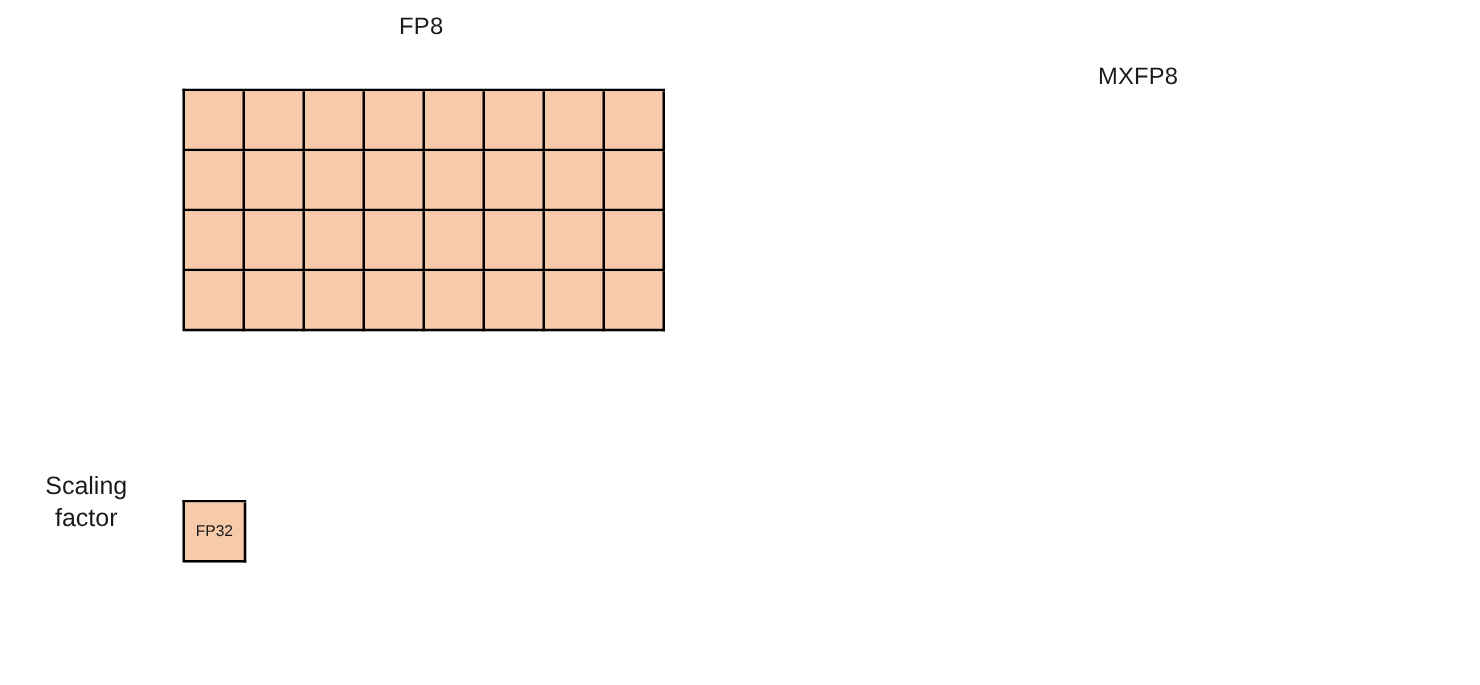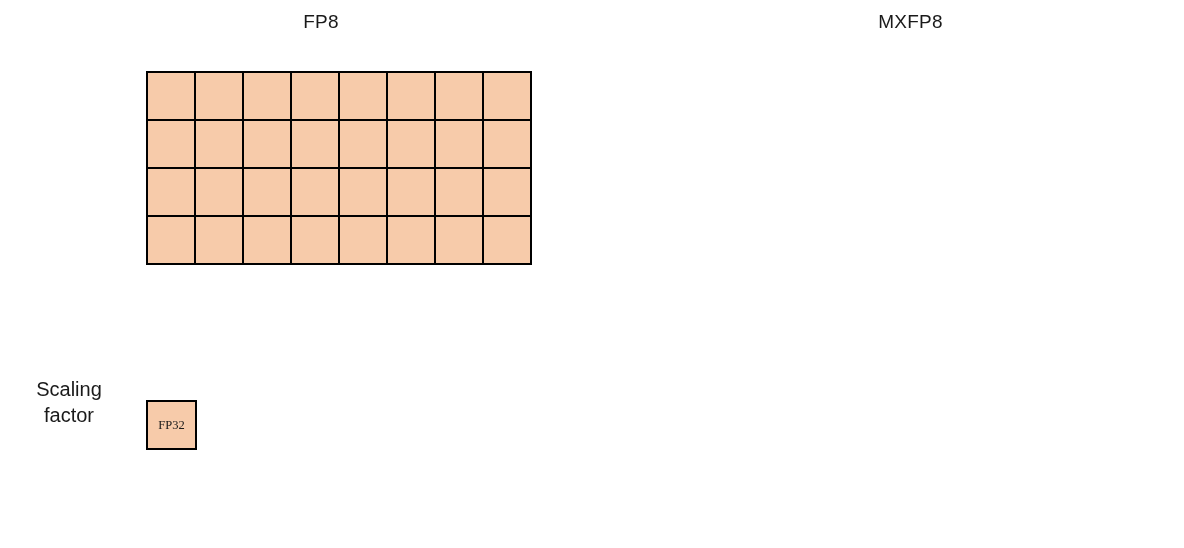--- a/index.html
+++ b/index.html
@@ -25,22 +25,22 @@
 
   .panel-title {
     position: absolute;
     top: 10px;
     width: 100%;
     text-align: center;
     font-size: 19px;
     line-height: 24px;
     letter-spacing: 0.2px;
   }
-  #panel-fp8 .panel-title  { left: 0; text-indent: 50px; }
-  #panel-mxfp8 .panel-title{ left: 0; text-indent: 45px; }
+  #panel-fp8 .panel-title  { left: 16px; text-indent: 50px; }
+  #panel-mxfp8 .panel-title{ left: 0; text-indent: 45px; margin-top: 40px; }
 
   .row-label {
     position: absolute;
     font-size: 20px;
     line-height: 26px;
     text-align: center;
     white-space: pre-line;
   }
 
   .grid {
@@ -66,21 +66,20 @@
     grid-template-columns: repeat(8, 48px);
     grid-template-rows: repeat(4, 48px);
   }
   #fp8-data-grid   { left: 146px; top: 71px; }
 
   
   #fp8-scale-grid {
     left: 146px; top: 400px;
     grid-template-columns: 49px;
     grid-template-rows: 48px;
-    font-family: Liberation Serif, serif;
   }
 
   #fp8-data-label    { left: 14px;  top: 155px; width: 120px; }
   #fp8-scale-label   { left: 4px;   top: 376px; width: 130px; }
 </style>
 </head>
 <body>
 
 <div class="panel" id="panel-fp8">
   <div class="panel-title">FP8</div>

